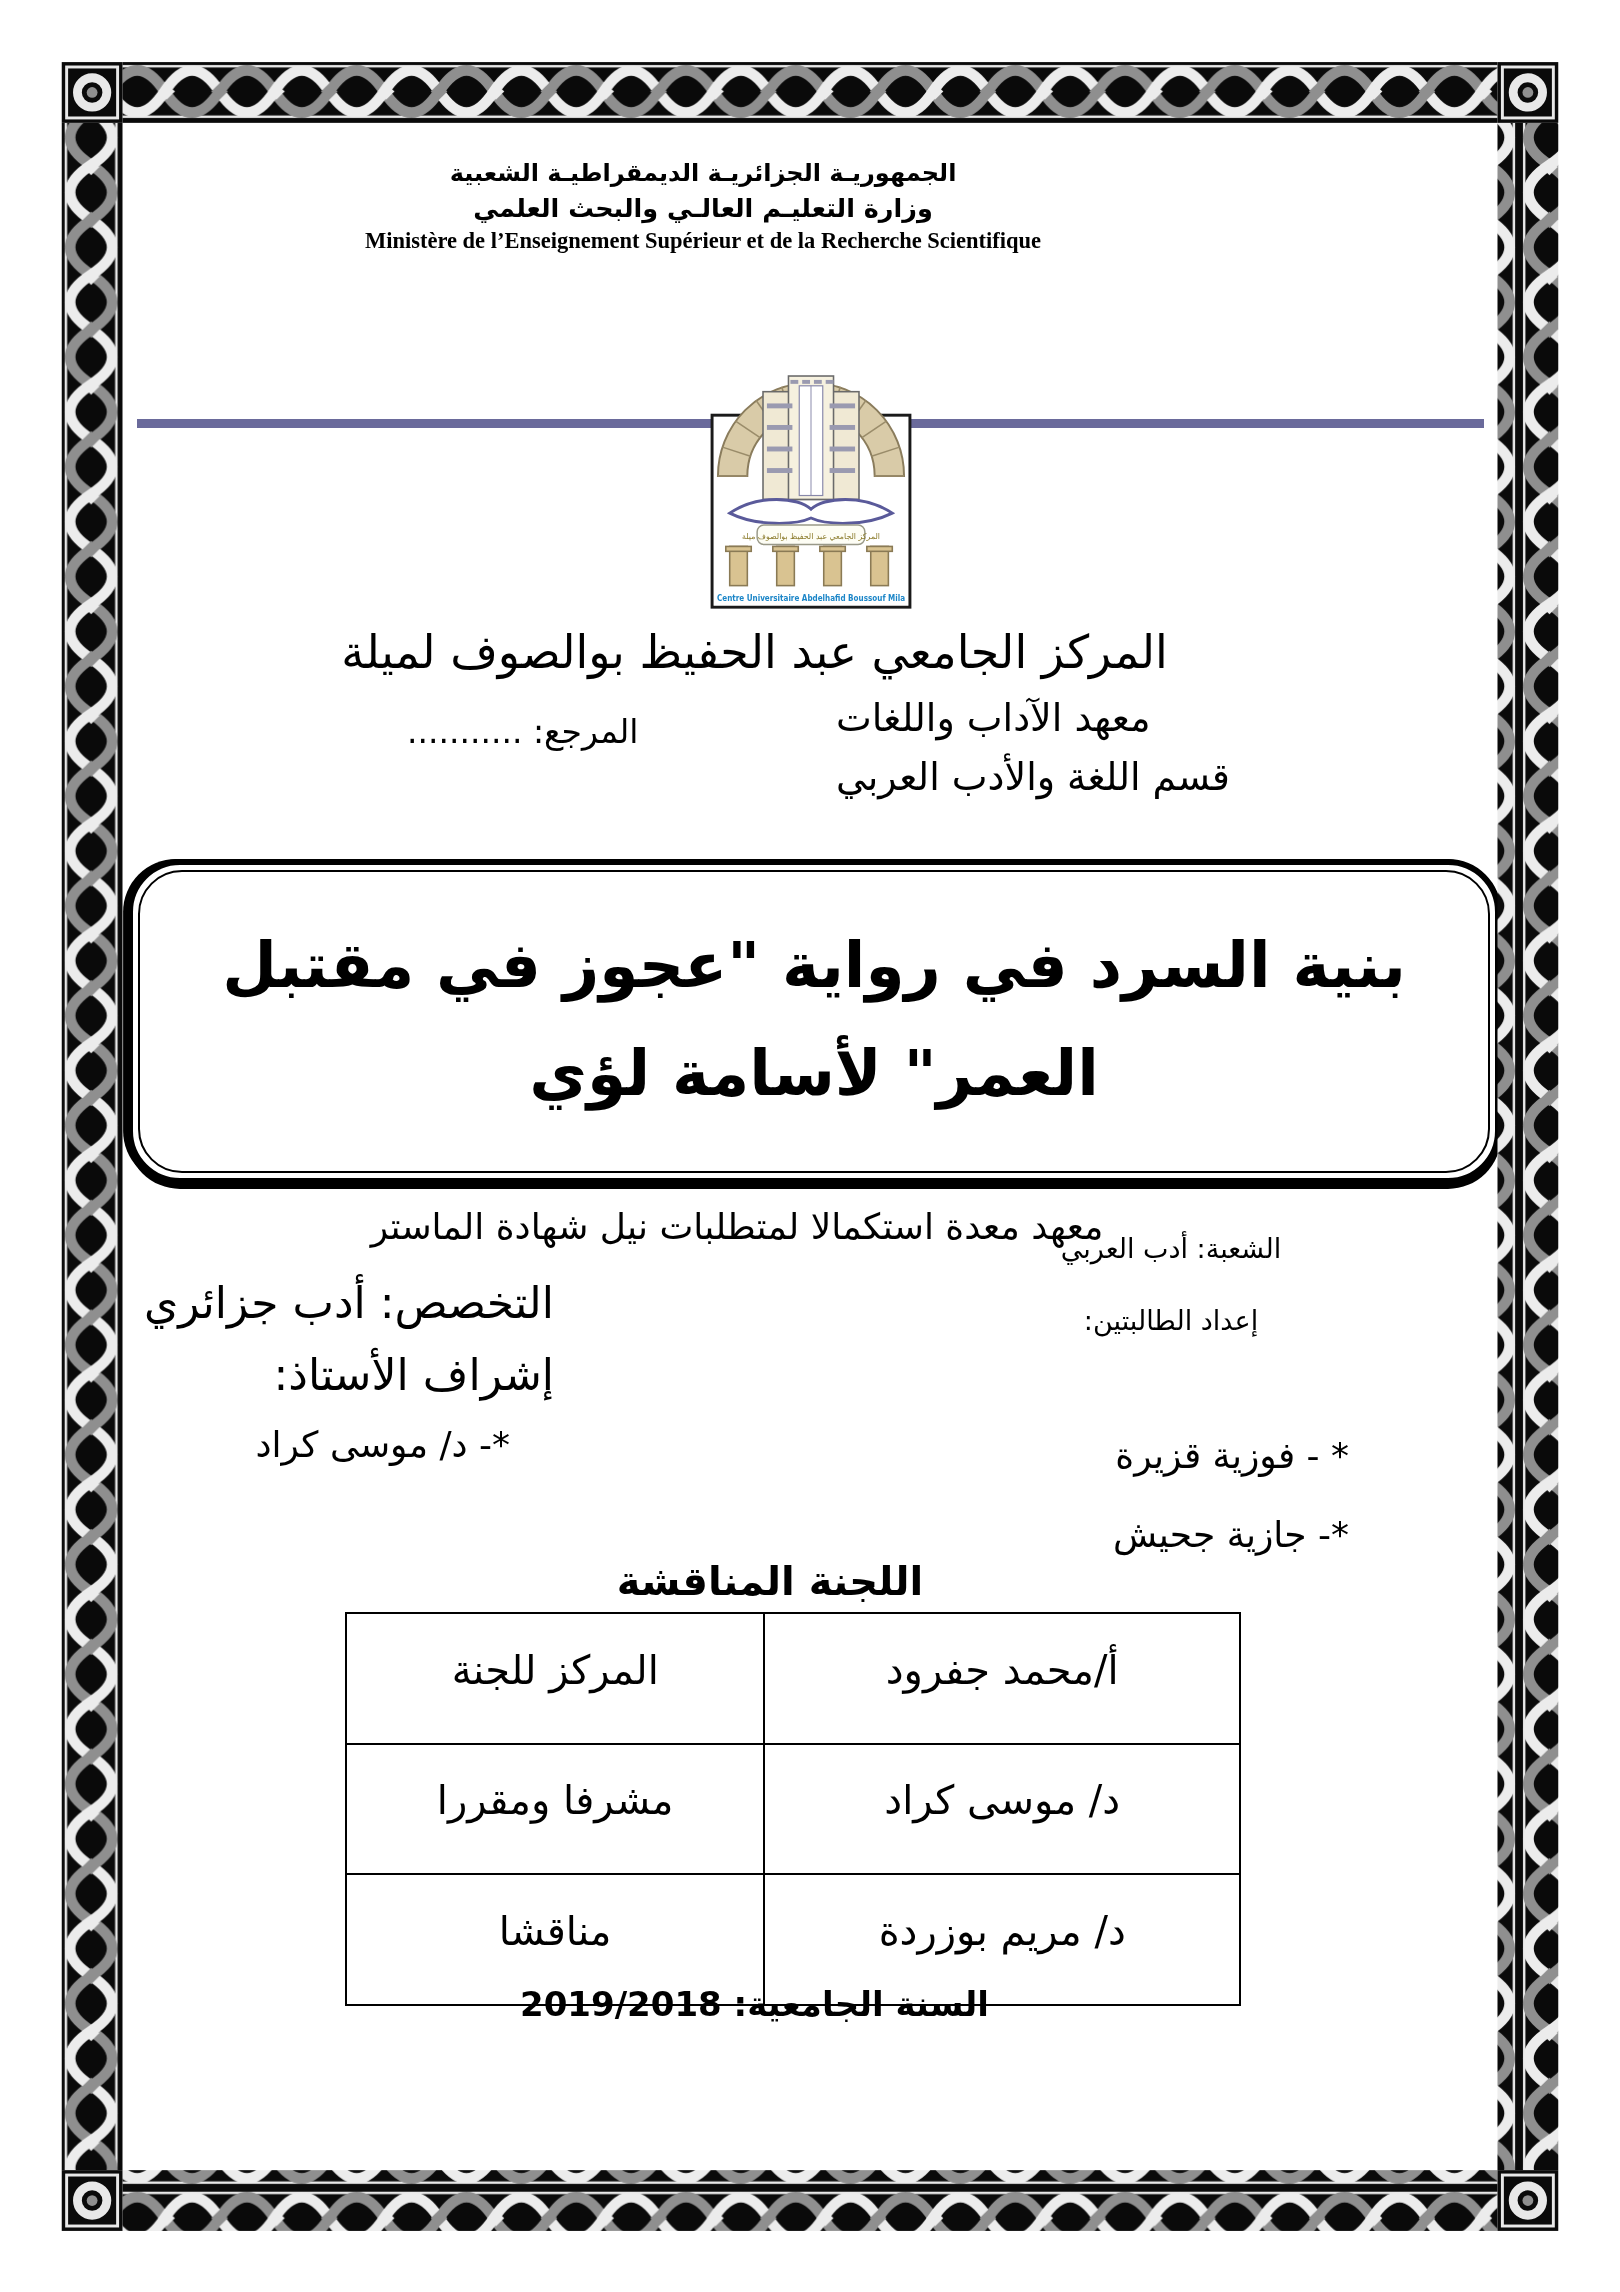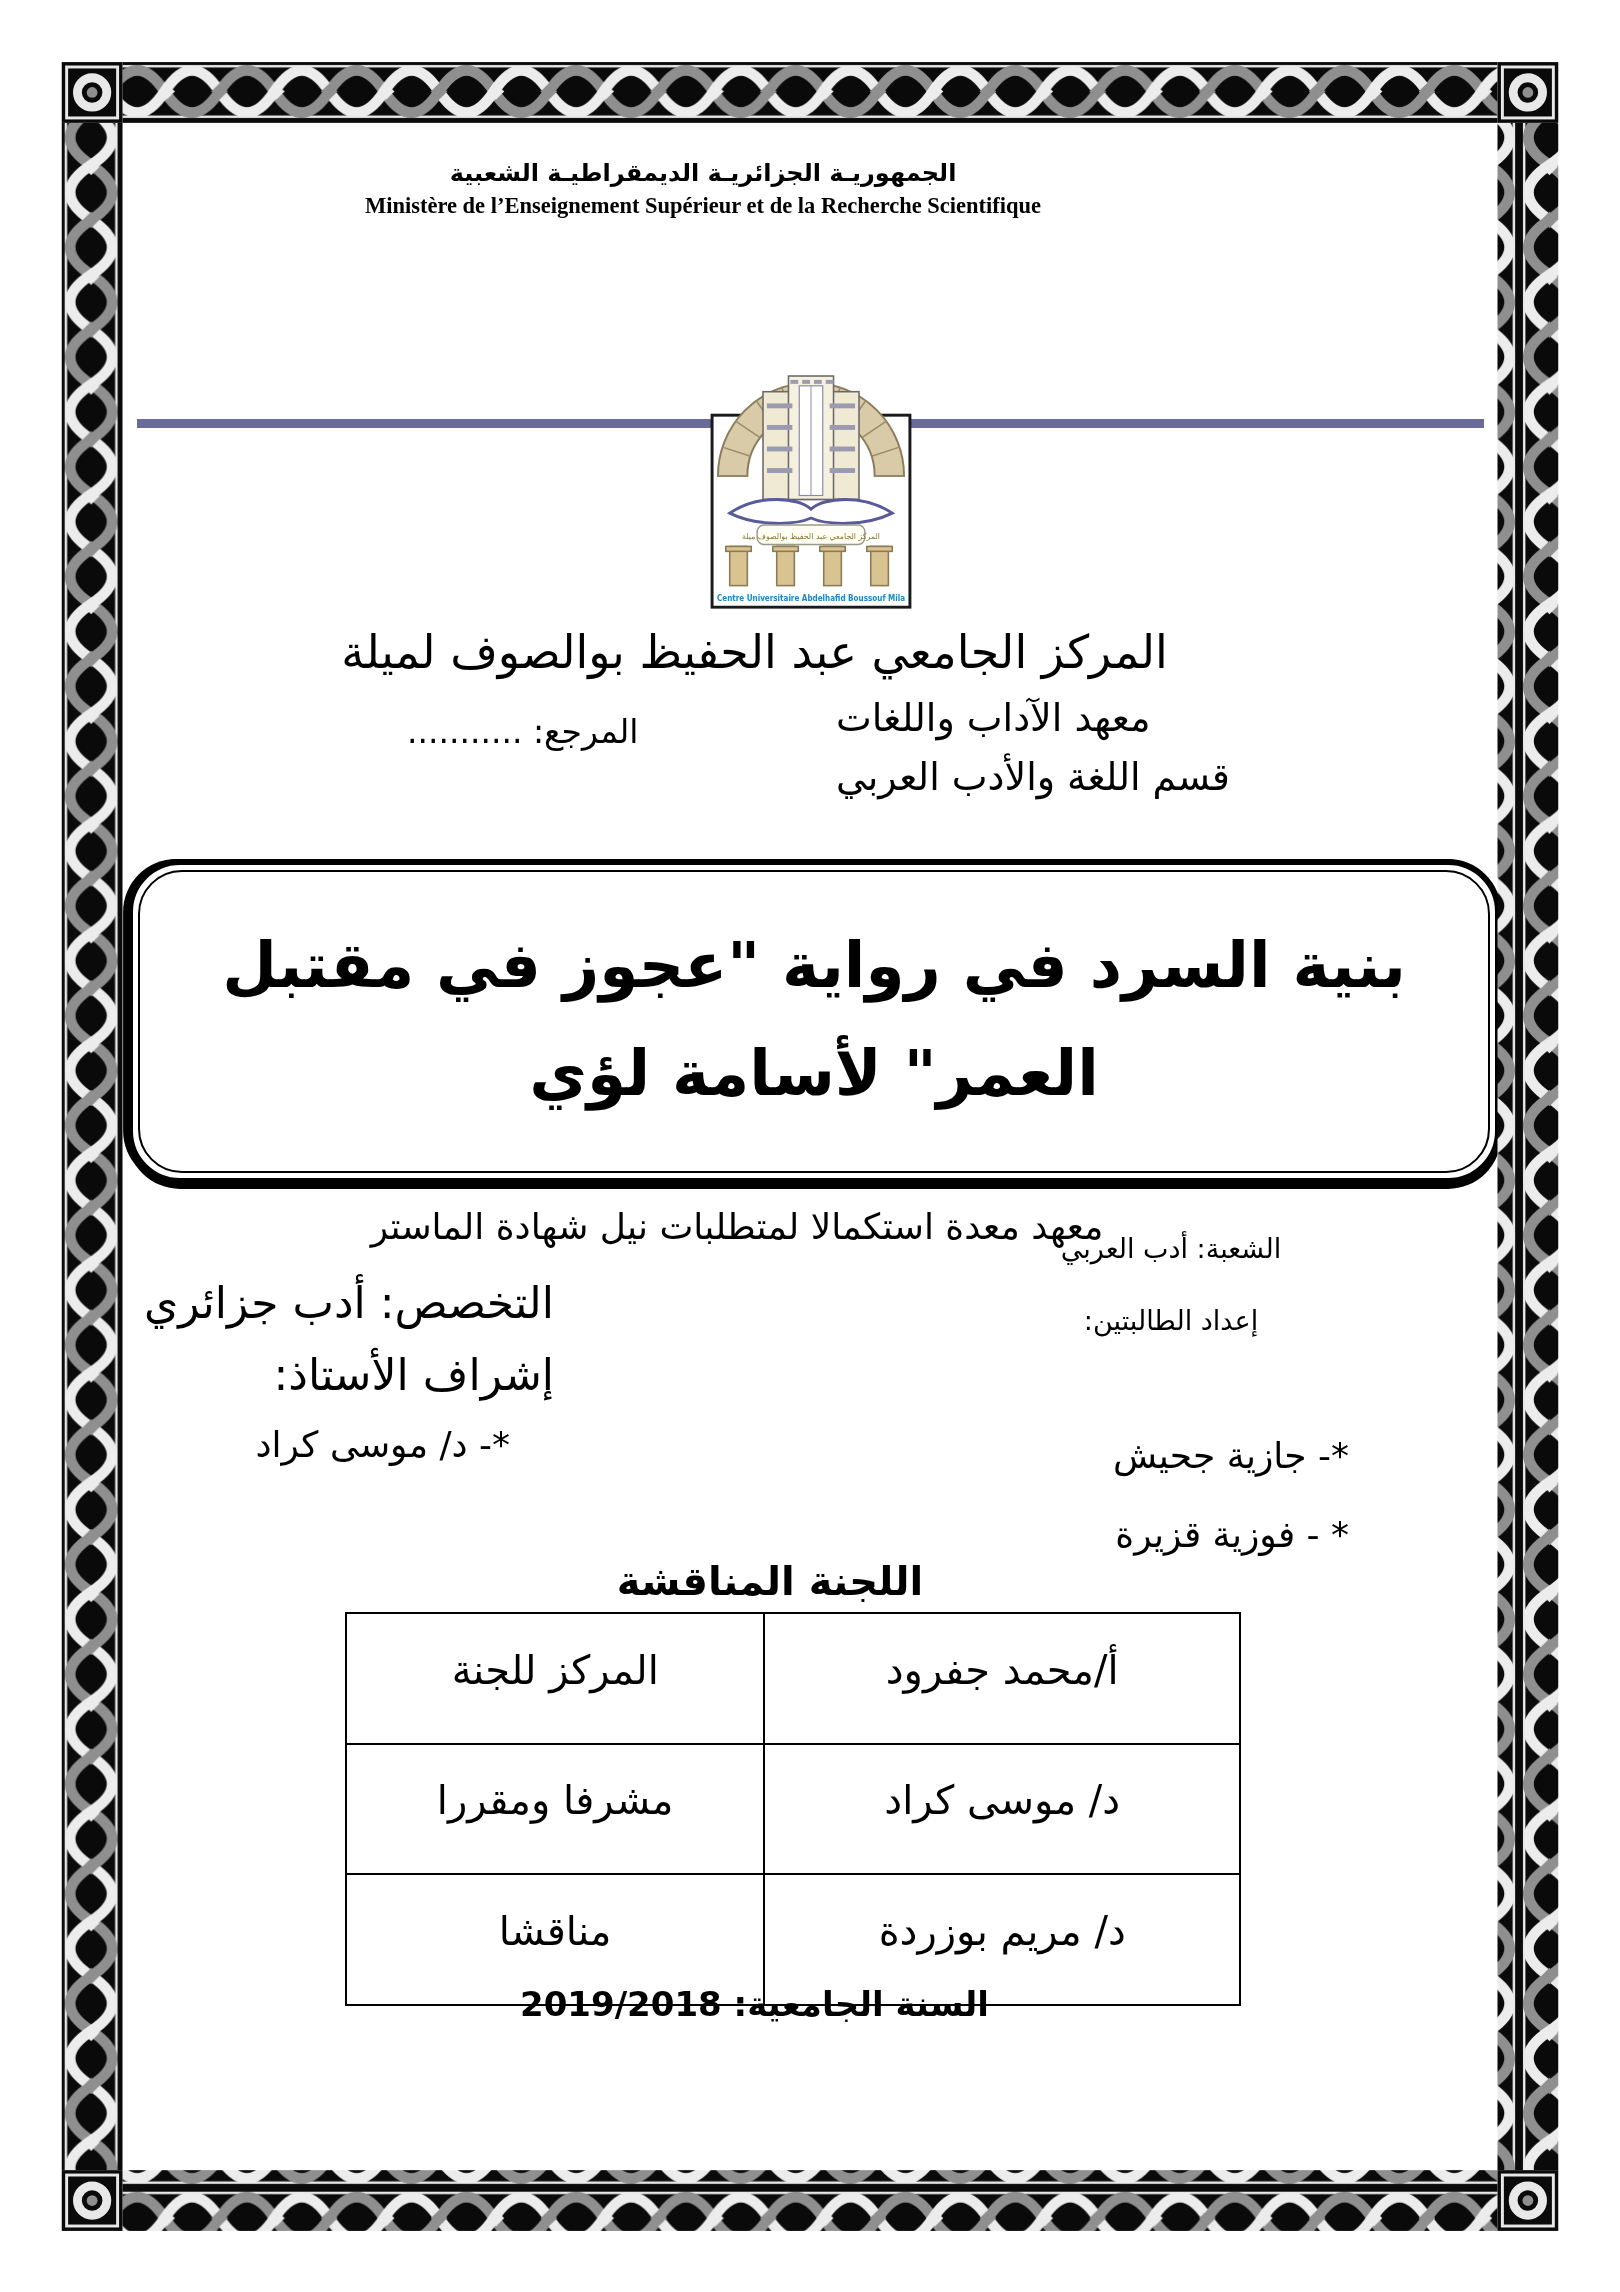--- a/index.html
+++ b/index.html
@@ -103,20 +103,21 @@
   <rect x="63" y="125" width="62" height="2089" fill="url(#ropeV)"></rect>
   <rect x="1528" y="125" width="62" height="2089" fill="url(#ropeV)"></rect>
   <use href="#corner" x="63" y="63"></use>
   <use href="#corner" x="1528" y="63"></use>
   <use href="#corner" x="63" y="2214"></use>
   <use href="#corner" x="1528" y="2214"></use>
 </svg>
 
 <div id="header" class="abs">
   <div class="h-ar1" dir="rtl">الجمهوريـة الجزائريـة الديمقراطيـة الشعبية</div>
+  <div class="h-ar2" dir="rtl">وزارة التعليـم العالـي والبحث العلمي</div>
   <div class="h-fr2">Ministère de l’Enseignement Supérieur et de la Recherche Scientifique</div>
 </div>
 
 <div id="divider" class="abs"></div>
 
 <svg id="logo" class="abs" viewBox="0 0 222 292" xmlns="http://www.w3.org/2000/svg">
 
   <rect x="10" y="88" width="202" height="196" fill="#ffffff" stroke="#1a1a1a" stroke-width="3"></rect>
 
   <g>
@@ -210,22 +211,22 @@
 
 <div id="col-left" class="abs">
   <div>
     <span>التخصص:</span>
     <span>أدب جزائري</span>
   </div>
   <div>إشراف الأستاذ:</div>
 </div>
 
 <div id="students" class="abs">
+  <div>* - فوزية قزيرة</div>
   <div>*- جازية جحيش</div>
-  <div>* - فوزية قزيرة</div>
 </div>
 
 <div id="supervisor-name" class="abs">*- د/ موسى كراد</div>
 
 <div id="committee-heading" class="abs" dir="rtl">اللجنة المناقشة</div>
 
 <table id="committee-table" class="abs" dir="rtl">
   <tbody>
     <tr>
       <td class="name-cell">أ/محمد جفرود</td>

